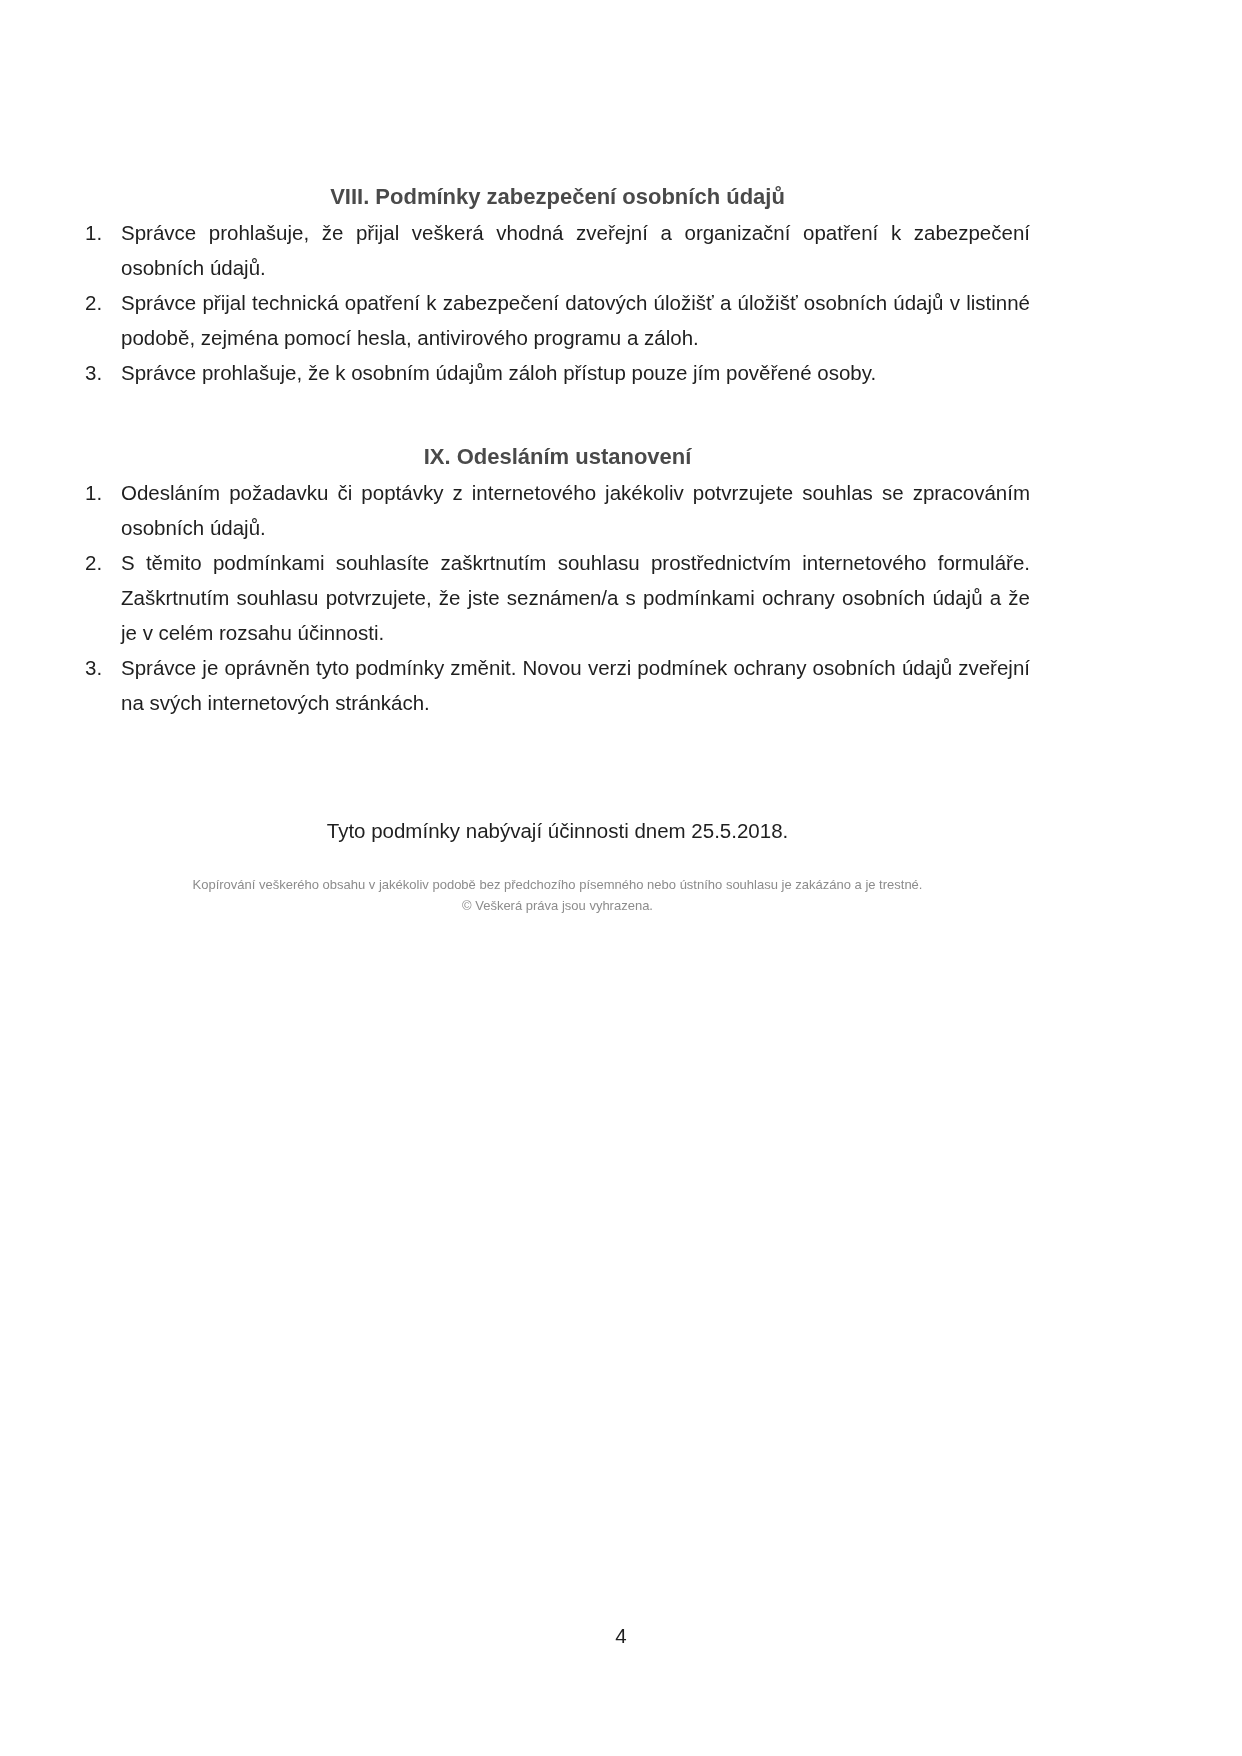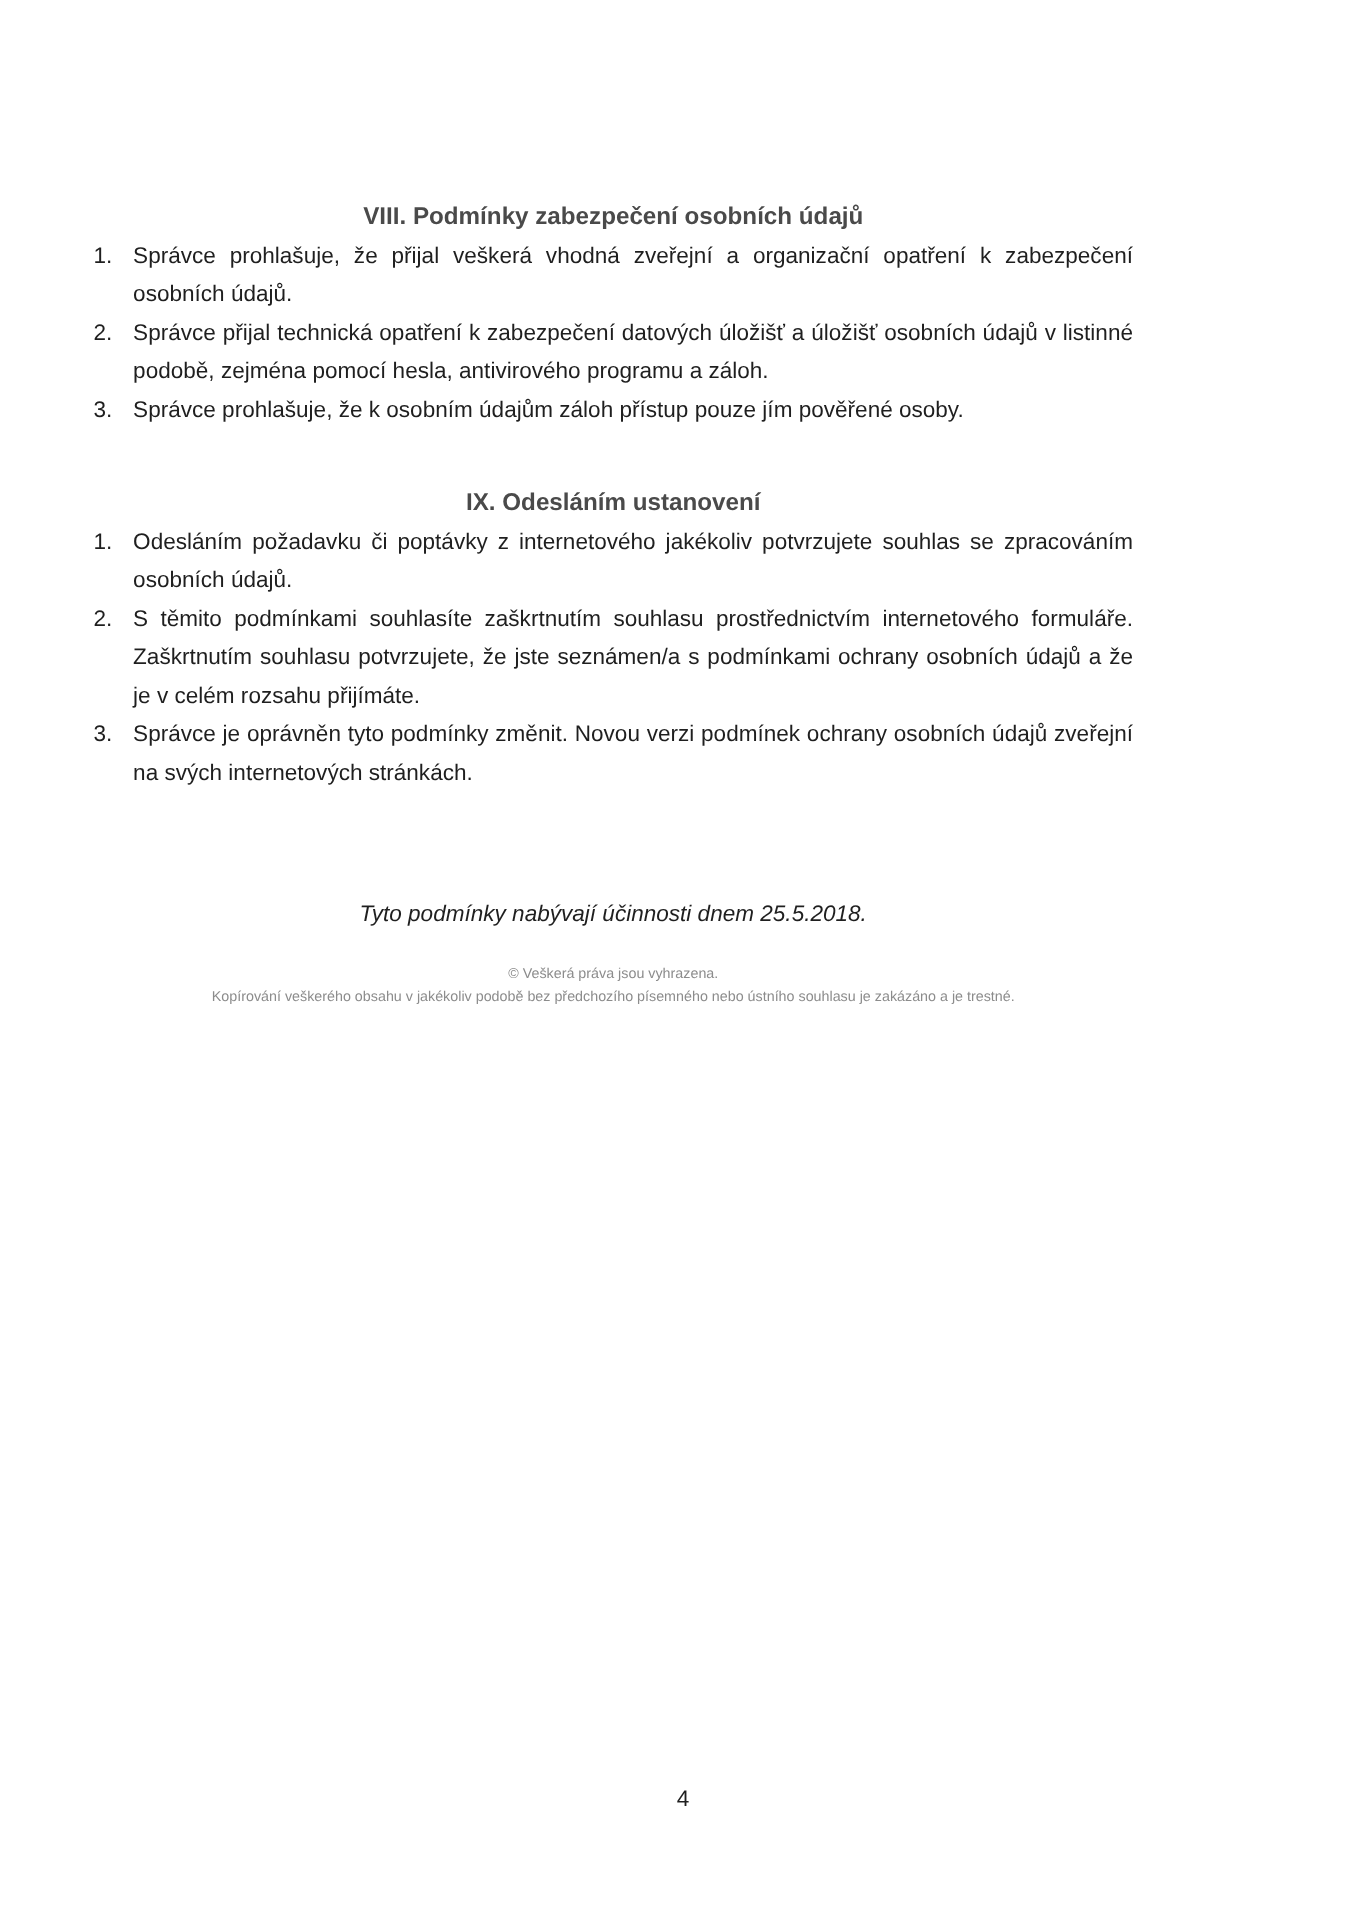--- a/index.html
+++ b/index.html
@@ -39,21 +39,20 @@
     flex: 1;
     text-align: justify;
   }
   .section-ix { margin-top: 53px; }
   .effective-date {
     margin-top: 93px;
     text-align: center;
     font-size: 20.5px;
     line-height: 35px;
     color: #1f1f1f;
-    font-style: italic;
   }
   .copyright {
     margin-top: 26px;
     text-align: center;
     font-size: 13px;
     line-height: 21px;
     color: #8c8c8c;
   }
   .page-number {
     position: absolute;
@@ -90,31 +89,31 @@
 
   <section class="section-ix">
     <h2 class="section-heading">IX. Odesláním ustanovení</h2>
     <ol class="numbered-list">
       <li>
         <span class="marker">1.</span>
         <span class="text">Odesláním požadavku či poptávky z internetového jakékoliv potvrzujete souhlas se zpracováním osobních údajů.</span>
       </li>
       <li>
         <span class="marker">2.</span>
-        <span class="text">S těmito podmínkami souhlasíte zaškrtnutím souhlasu prostřednictvím internetového formuláře. Zaškrtnutím souhlasu potvrzujete, že jste seznámen/a s podmínkami ochrany osobních údajů a že je v celém rozsahu přijímáte.</span>
+        <span class="text">S těmito podmínkami souhlasíte zaškrtnutím souhlasu prostřednictvím internetového formuláře. Zaškrtnutím souhlasu potvrzujete, že jste seznámen/a s podmínkami ochrany osobních údajů a že je v celém rozsahu účinnosti.</span>
       </li>
       <li>
         <span class="marker">3.</span>
         <span class="text">Správce je oprávněn tyto podmínky změnit. Novou verzi podmínek ochrany osobních údajů zveřejní na svých internetových stránkách.</span>
       </li>
     </ol>
   </section>
 
   <p class="effective-date">Tyto podmínky nabývají účinnosti dnem 25.5.2018.</p>
 
   <div class="copyright">
+    <div>Kopírování veškerého obsahu v jakékoliv podobě bez předchozího písemného nebo ústního souhlasu je zakázáno a je trestné.</div>
     <div>© Veškerá práva jsou vyhrazena.</div>
-    <div>Kopírování veškerého obsahu v jakékoliv podobě bez předchozího písemného nebo ústního souhlasu je zakázáno a je trestné.</div>
   </div>
 
   <div class="page-number">4</div>
 
 </div>
 
 </body></html>

